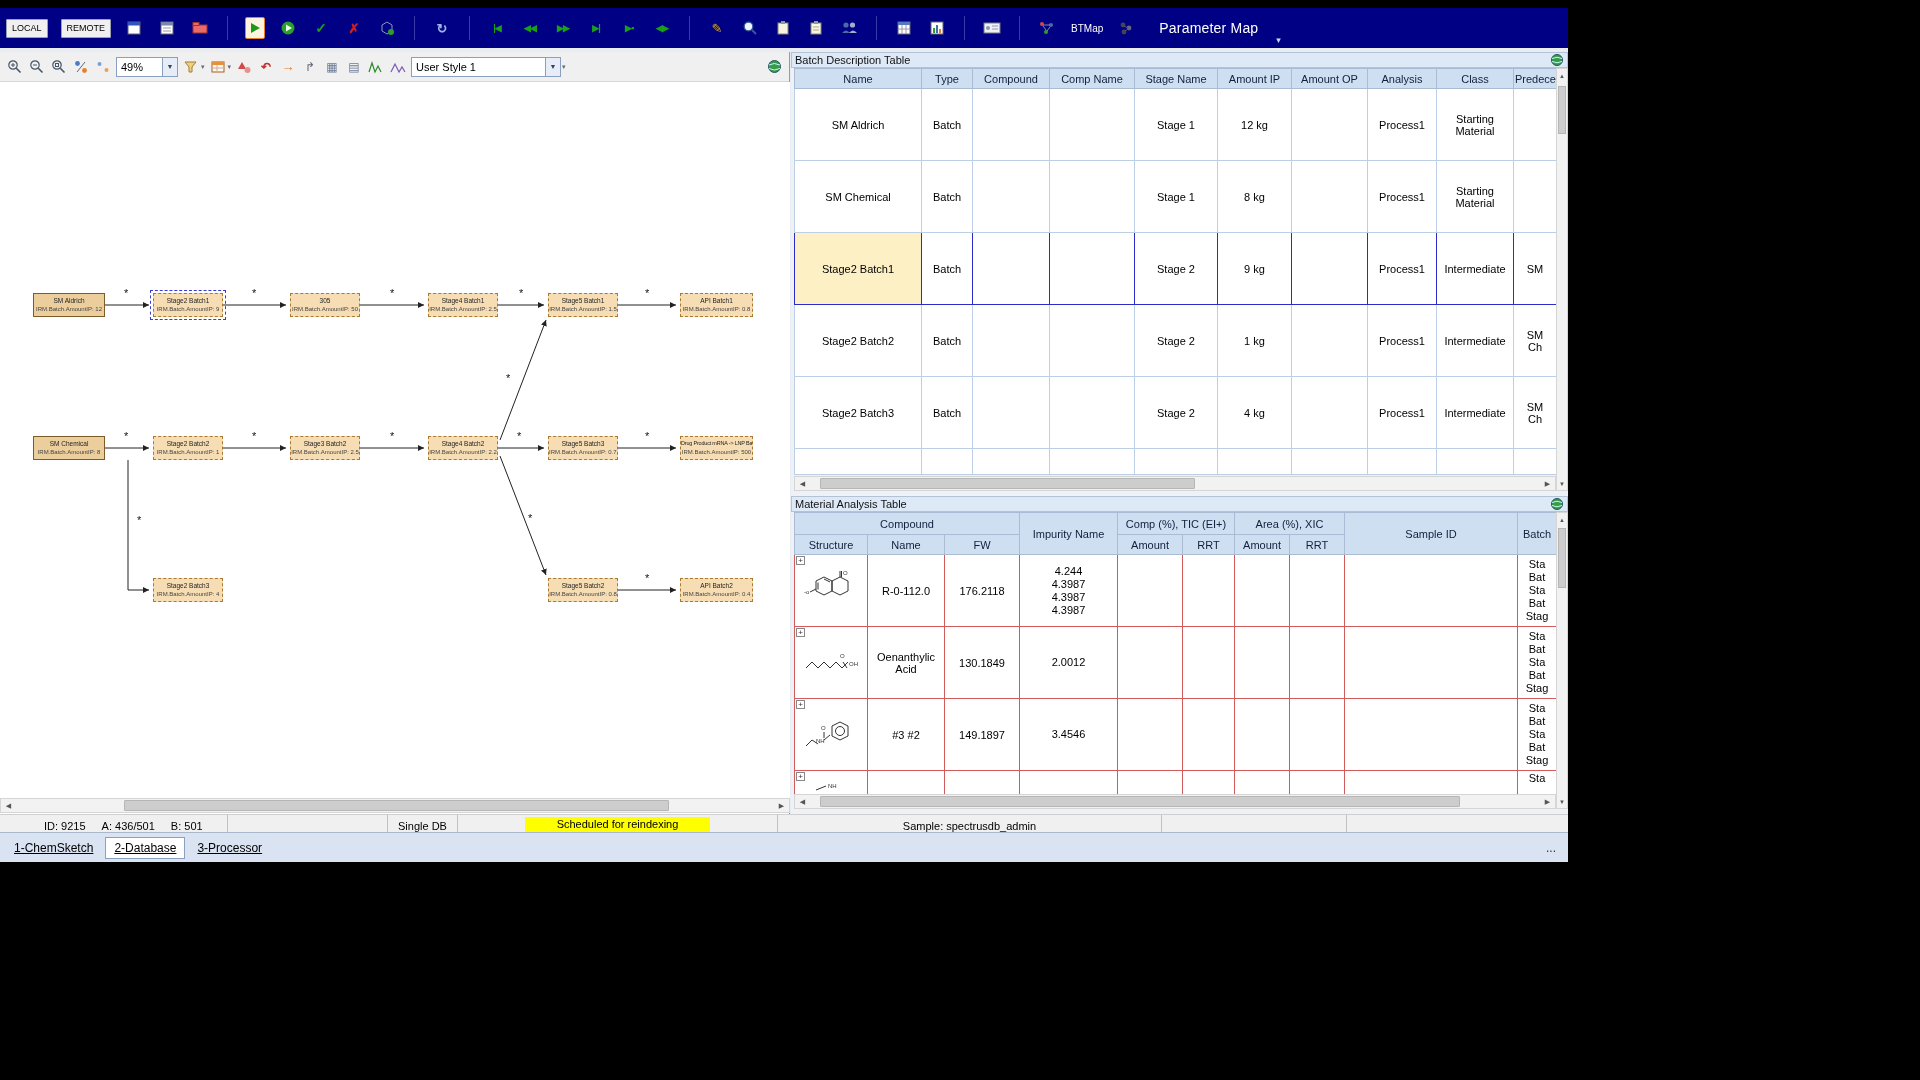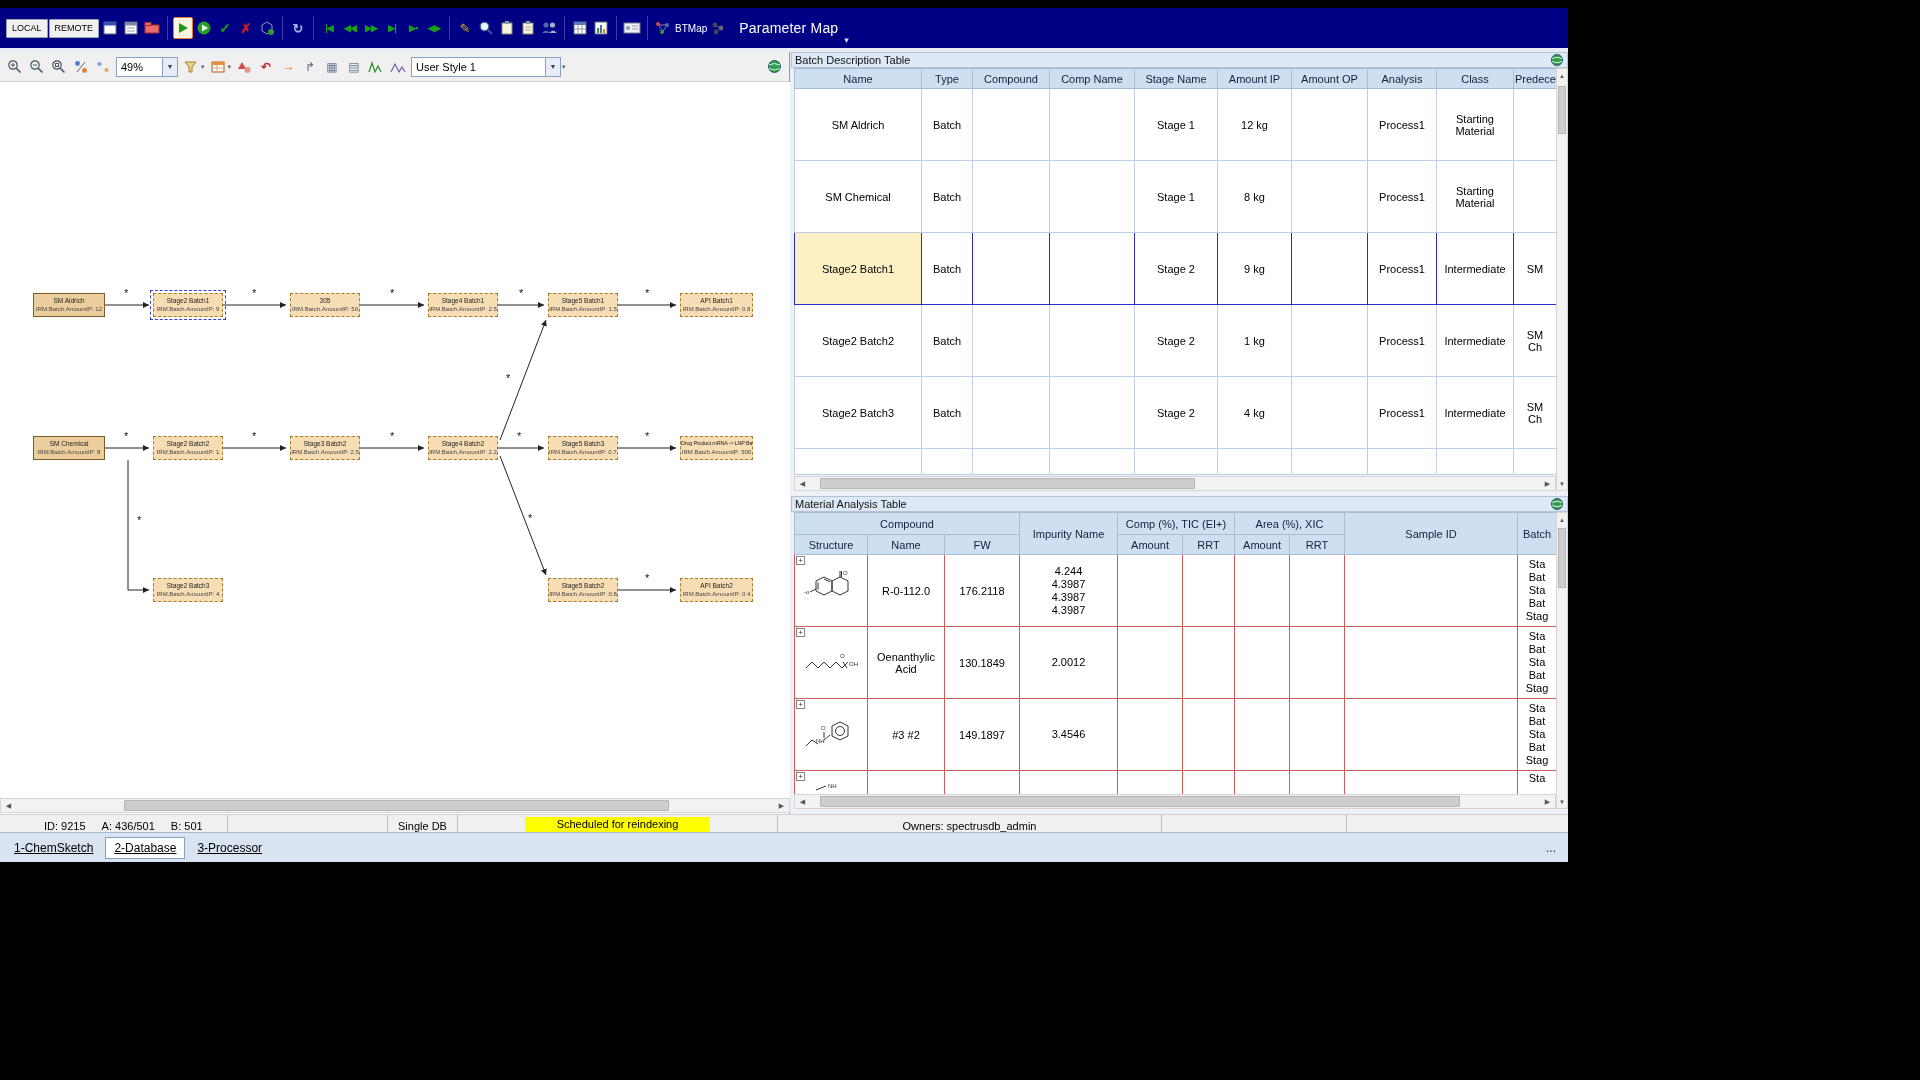--- a/index.html
+++ b/index.html
@@ -1,20 +1,20 @@
 <!DOCTYPE html>
 <html><head>
 <meta charset="utf-8">
 <style>
 *{margin:0;padding:0;box-sizing:border-box}
 html,body{width:1920px;height:1080px;background:#000;font-family:"Liberation Sans",sans-serif;overflow:hidden;position:relative}
 .app{position:absolute;left:0;top:8px;width:1568px;height:854px;background:#e9edf3;overflow:hidden}
 
 
-.main-toolbar{position:absolute;left:0;top:0;width:100%;height:40px;background:#000084;display:flex;align-items:center;padding:0 6px;gap:1px}
+.main-toolbar{position:absolute;left:0;top:0;width:100%;height:40px;background:#000084;display:flex;align-items:center;padding:0 6px;gap:13px}
 .tb-btn{height:19px;padding:0 5px;background:#f0f0f0;border:1px solid #98a0b0;border-radius:1px;font-size:9px;color:#000;display:flex;align-items:center;cursor:default}
 .mt-sep{width:1px;height:24px;background:#3a3aa8;margin:0 4px}
 .ticon{min-width:20px;height:22px;display:flex;align-items:center;justify-content:center;font-size:11px;border-radius:2px;color:#dfe6ff}
 .ticon.boxed{border:1px solid #e08030;background:#fdf3df}
 .g-green{color:#18a018;font-weight:bold;font-size:9px;letter-spacing:-1px}
 .g-check{color:#18a018;font-weight:bold;font-size:14px}
 .g-x{color:#d02020;font-weight:bold;font-size:13px}
 .g-refresh{color:#9fb4e8;font-weight:bold;font-size:13px}
 .g-pen{color:#d8a820;font-size:13px}
 .btmap-label{color:#fff;font-size:10px;margin-left:1px}
@@ -726,21 +726,21 @@
       <span>B: 501</span>
     </div>
     <div class="sb-seg" style="width:160px"></div>
     <div class="sb-seg" style="width:70px;justify-content:center">
       <span>Single DB</span>
     </div>
     <div class="sb-seg" style="width:320px;justify-content:center">
       <span class="badge-yellow">Scheduled for reindexing</span>
     </div>
     <div class="sb-seg" style="width:384px;justify-content:center">
-      <span>Owners: spectrusdb_admin</span>
+      <span>Sample: spectrusdb_admin</span>
     </div>
     <div class="sb-seg" style="width:185px"></div>
     <div class="sb-seg" style="flex:1;border-right:none"></div>
   </div>
 
   <div class="tab-bar">
     <span class="tab">1-ChemSketch</span>
     <span class="tab active">2-Database</span>
     <span class="tab">3-Processor</span>
     <span class="tab-more">...</span>

